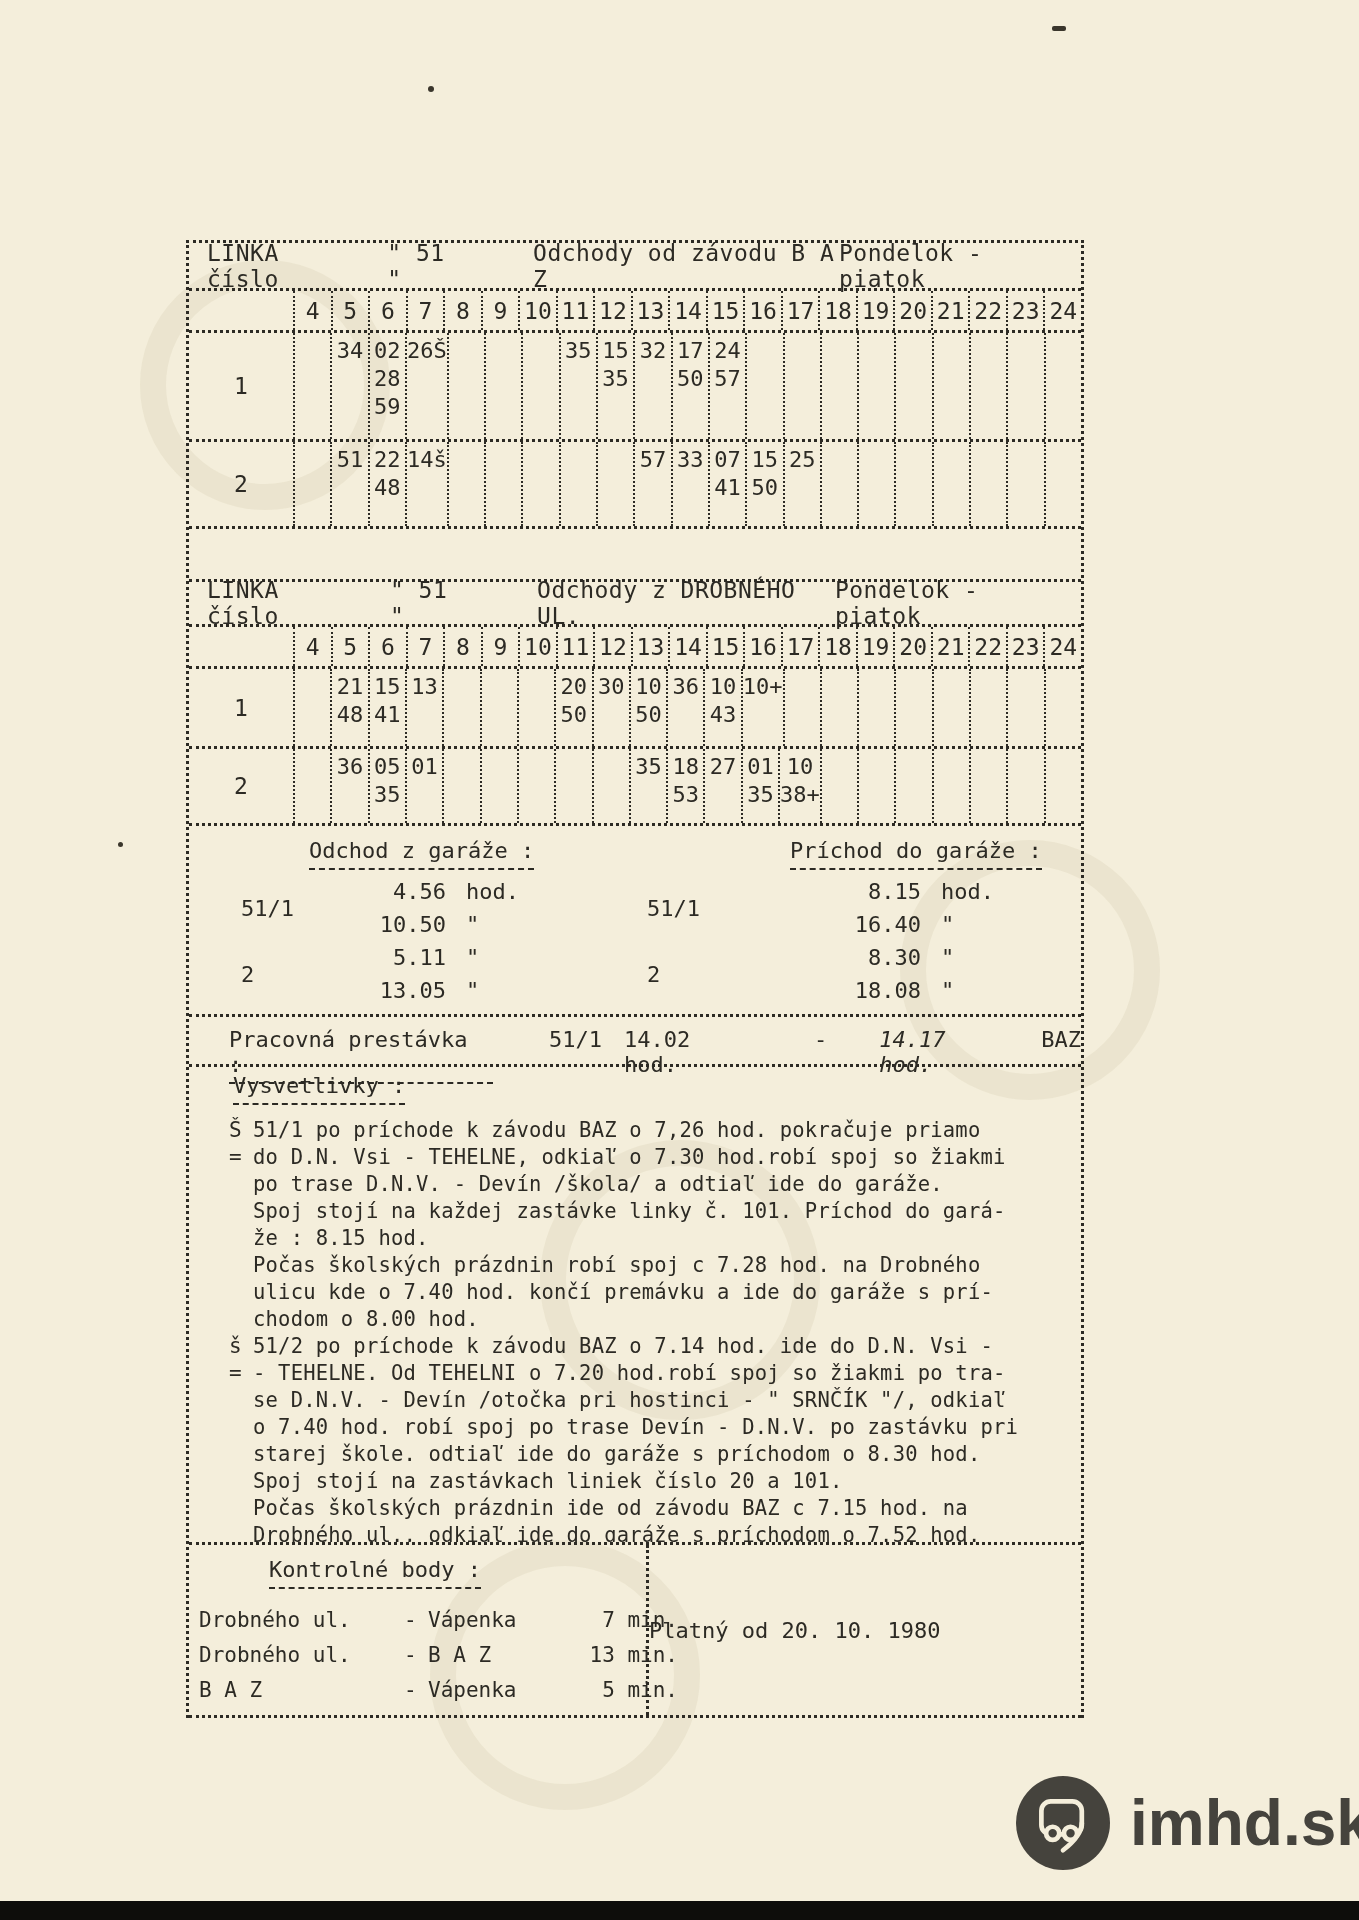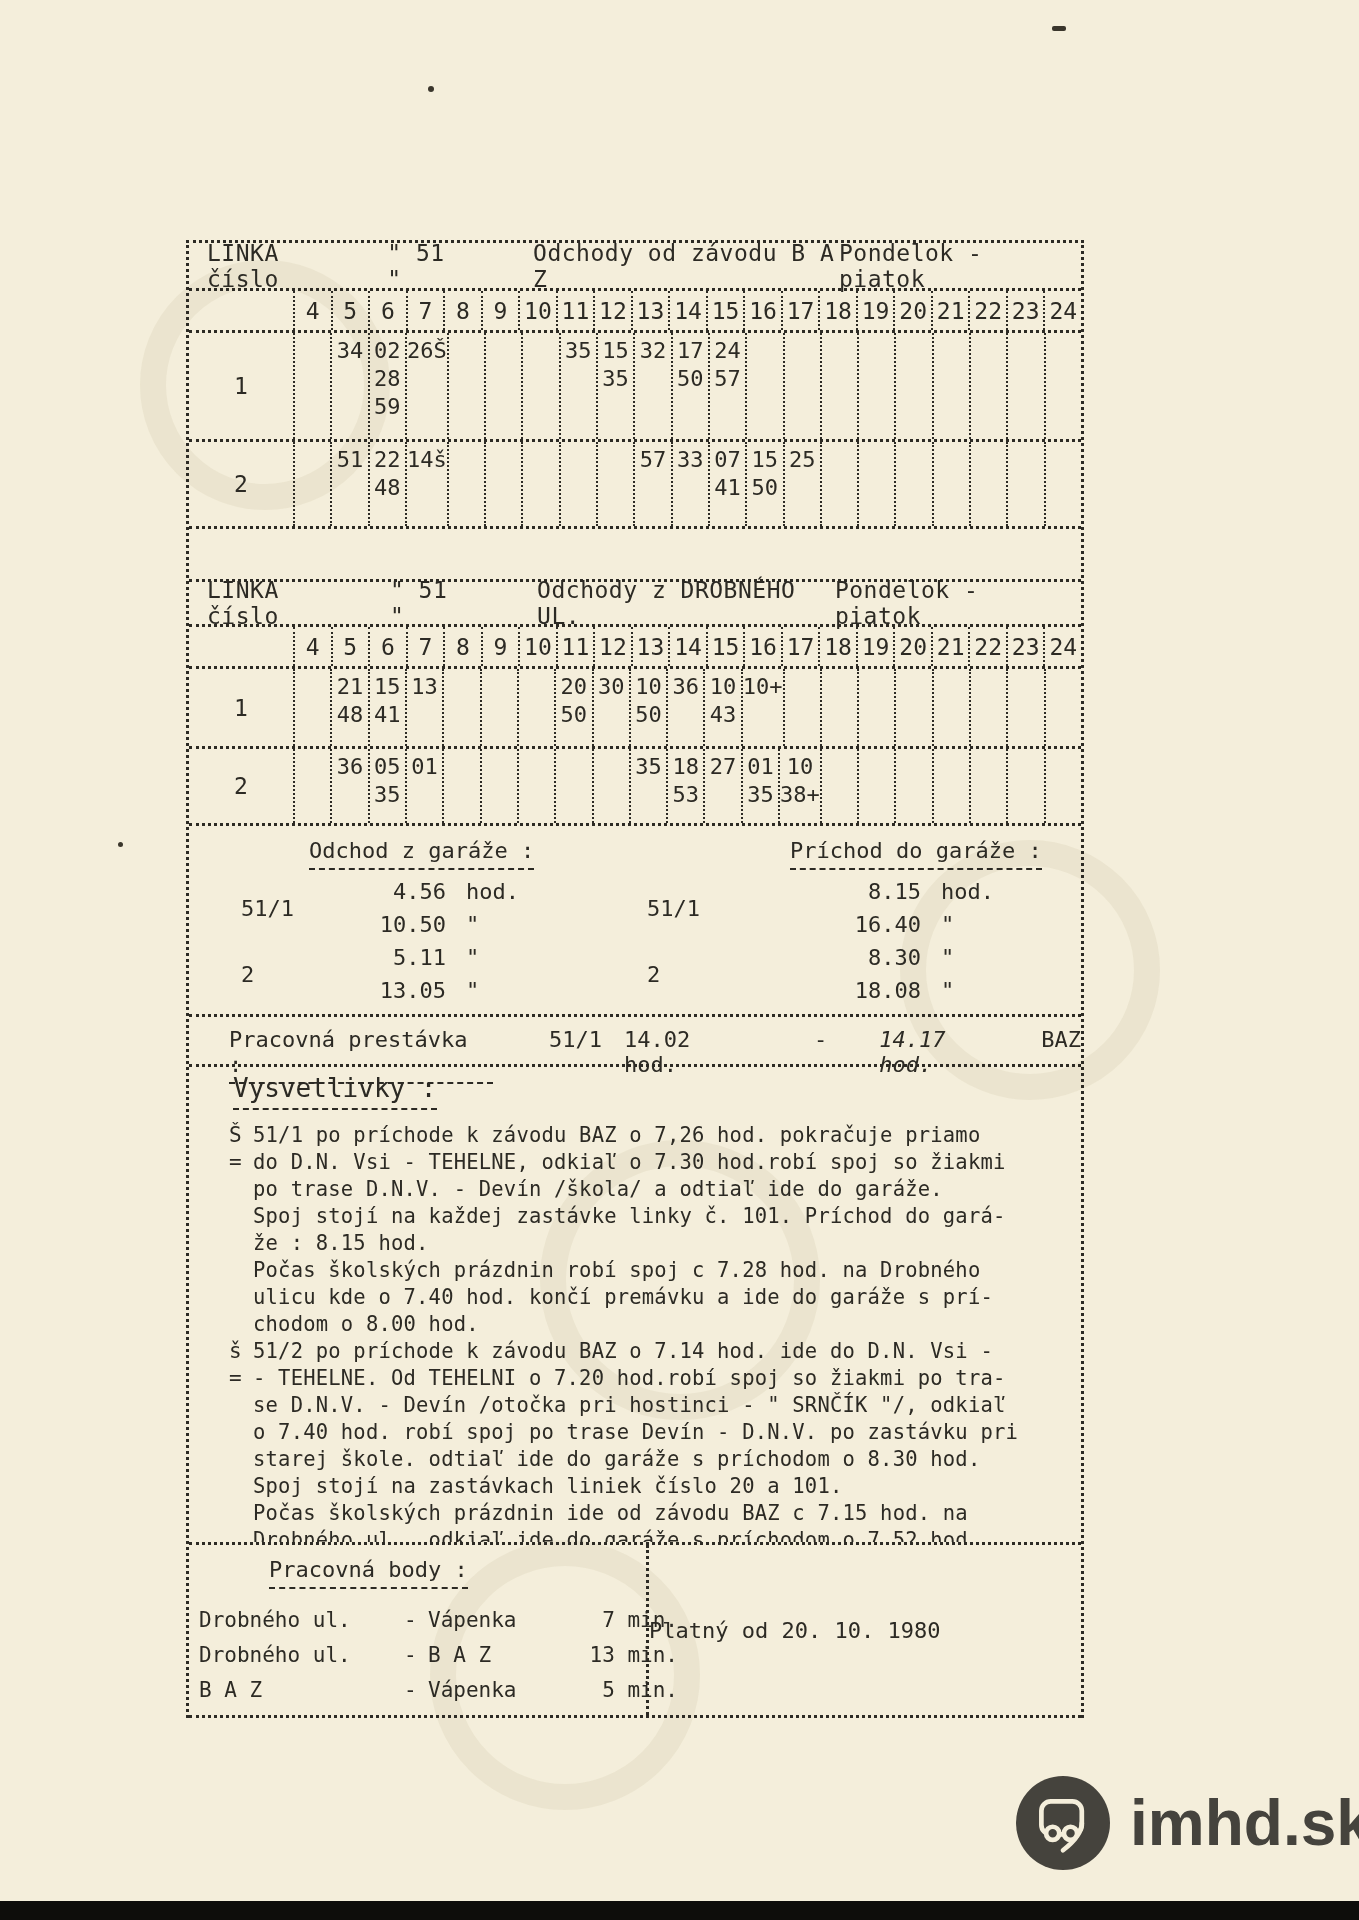--- a/index.html
+++ b/index.html
@@ -78,21 +78,21 @@
   .prestavka { height:50px; display:flex; align-items:flex-start; padding-top:10px; font-size:22px; }
   .p-label { margin-left:40px; }
   .p-shift { margin-left:56px; }
   .p-from  { margin-left:22px; }
   .p-dash  { margin-left:58px; }
   .p-to    { margin-left:52px;font-style:italic; }
   .p-place { margin-left:30px; }
 
   
   .vysvetlivky { height:478px; padding-top:6px; overflow:hidden; }
-  .v-head { font-size:26px; margin-left:44px; display:inline-block; }
+  .v-head { font-size:22px; margin-left:44px; display:inline-block; }
   .notes { margin-top:12px; }
   .note { display:flex; }
   .note-sym { width:64px; padding-left:40px; flex:none; font-size:21px; line-height:27px; }
   .note-text { white-space:pre-line; font-size:20.5px; line-height:27px; letter-spacing:0.2px; }
 
   
   .kontrolne { height:173px; display:flex; }
   .k-left { width:460px; border-right:3px dotted #2c2a24; padding-top:12px; }
   .k-head { font-size:22px; margin-left:80px; display:inline-block; }
   .k-rows { margin-top:14px; }
@@ -401,21 +401,21 @@
 starej škole. odtiaľ ide do garáže s príchodom o 8.30 hod.
 Spoj stojí na zastávkach liniek číslo 20 a 101.
 Počas školských prázdnin ide od závodu BAZ c 7.15 hod. na
 Drobného ul., odkiaľ ide do garáže s príchodom o 7.52 hod.</div>
       </div>
     </div>
   </div>
 
   <div class="sec kontrolne" style="border-bottom:3px dotted #2c2a24;">
     <div class="k-left">
-      <span class="k-head dashu">Pracovná body :</span>
+      <span class="k-head dashu">Kontrolné body :</span>
       <div class="k-rows">
         <div class="k-row">
           <span>Drobného ul.</span>
           <span>-</span>
           <span>Vápenka</span>
           <span class="k-time">7 min.</span>
         </div>
         <div class="k-row">
           <span>Drobného ul.</span>
           <span>-</span>

